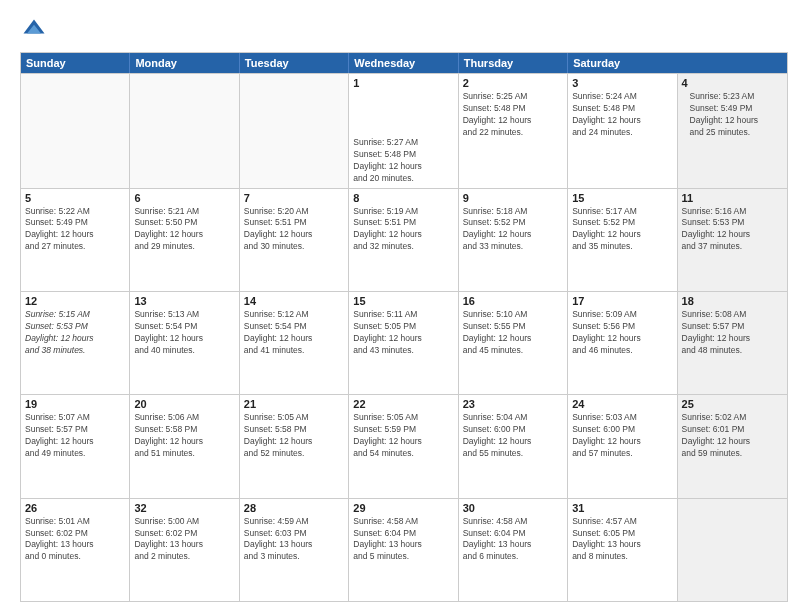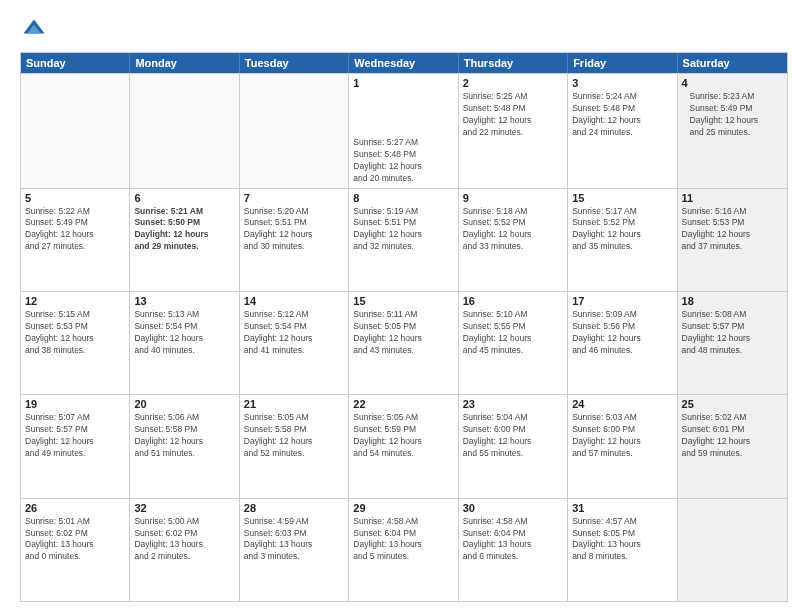--- a/index.html
+++ b/index.html
@@ -129,21 +129,20 @@
     </div>
   </div>
 
   <div class="calendar">
     <div class="cal-header-row">
     <div class="cal-header-cell">Sunday</div>
         <div class="cal-header-cell">Monday</div>
         <div class="cal-header-cell">Tuesday</div>
         <div class="cal-header-cell">Wednesday</div>
         <div class="cal-header-cell">Thursday</div>
-        <div class="cal-header-cell">Friday</div>
         <div class="cal-header-cell">Saturday</div>
       </div>
     <div class="cal-body">
     <div class="cal-week">
           <div class="cal-cell empty"></div>
           <div class="cal-cell empty"></div>
           <div class="cal-cell empty"></div>
           <div class="cal-cell">
             <span class="day-num">1</span>
             <div class="day-info" style="white-space: pre-line; margin-top: 48px;">Sunrise: 5:27 AM
@@ -176,21 +175,21 @@
         <div class="cal-week">
           <div class="cal-cell">
             <span class="day-num">5</span>
             <div class="day-info" style="white-space: pre-line;">Sunrise: 5:22 AM
 Sunset: 5:49 PM
 Daylight: 12 hours
 and 27 minutes.</div>
           </div>
           <div class="cal-cell">
             <span class="day-num">6</span>
-            <div class="day-info" style="white-space: pre-line; font-weight: bold;">Sunrise: 5:21 AM
+            <div class="day-info" style="white-space: pre-line;">Sunrise: 5:21 AM
 Sunset: 5:50 PM
 Daylight: 12 hours
 and 29 minutes.</div>
           </div>
           <div class="cal-cell">
             <span class="day-num">7</span>
             <div class="day-info" style="white-space: pre-line;">Sunrise: 5:20 AM
 Sunset: 5:51 PM
 Daylight: 12 hours
 and 30 minutes.</div>
@@ -220,21 +219,21 @@
             <span class="day-num">11</span>
             <div class="day-info" style="white-space: pre-line;">Sunrise: 5:16 AM
 Sunset: 5:53 PM
 Daylight: 12 hours
 and 37 minutes.</div>
           </div>
         </div>
         <div class="cal-week">
           <div class="cal-cell">
             <span class="day-num">12</span>
-            <div class="day-info" style="white-space: pre-line;">Sunrise: 5:15 AM
+            <div class="day-info" style="white-space: pre-line; font-style: italic;">Sunrise: 5:15 AM
 Sunset: 5:53 PM
 Daylight: 12 hours
 and 38 minutes.</div>
           </div>
           <div class="cal-cell">
             <span class="day-num">13</span>
             <div class="day-info" style="white-space: pre-line;">Sunrise: 5:13 AM
 Sunset: 5:54 PM
 Daylight: 12 hours
 and 40 minutes.</div>

